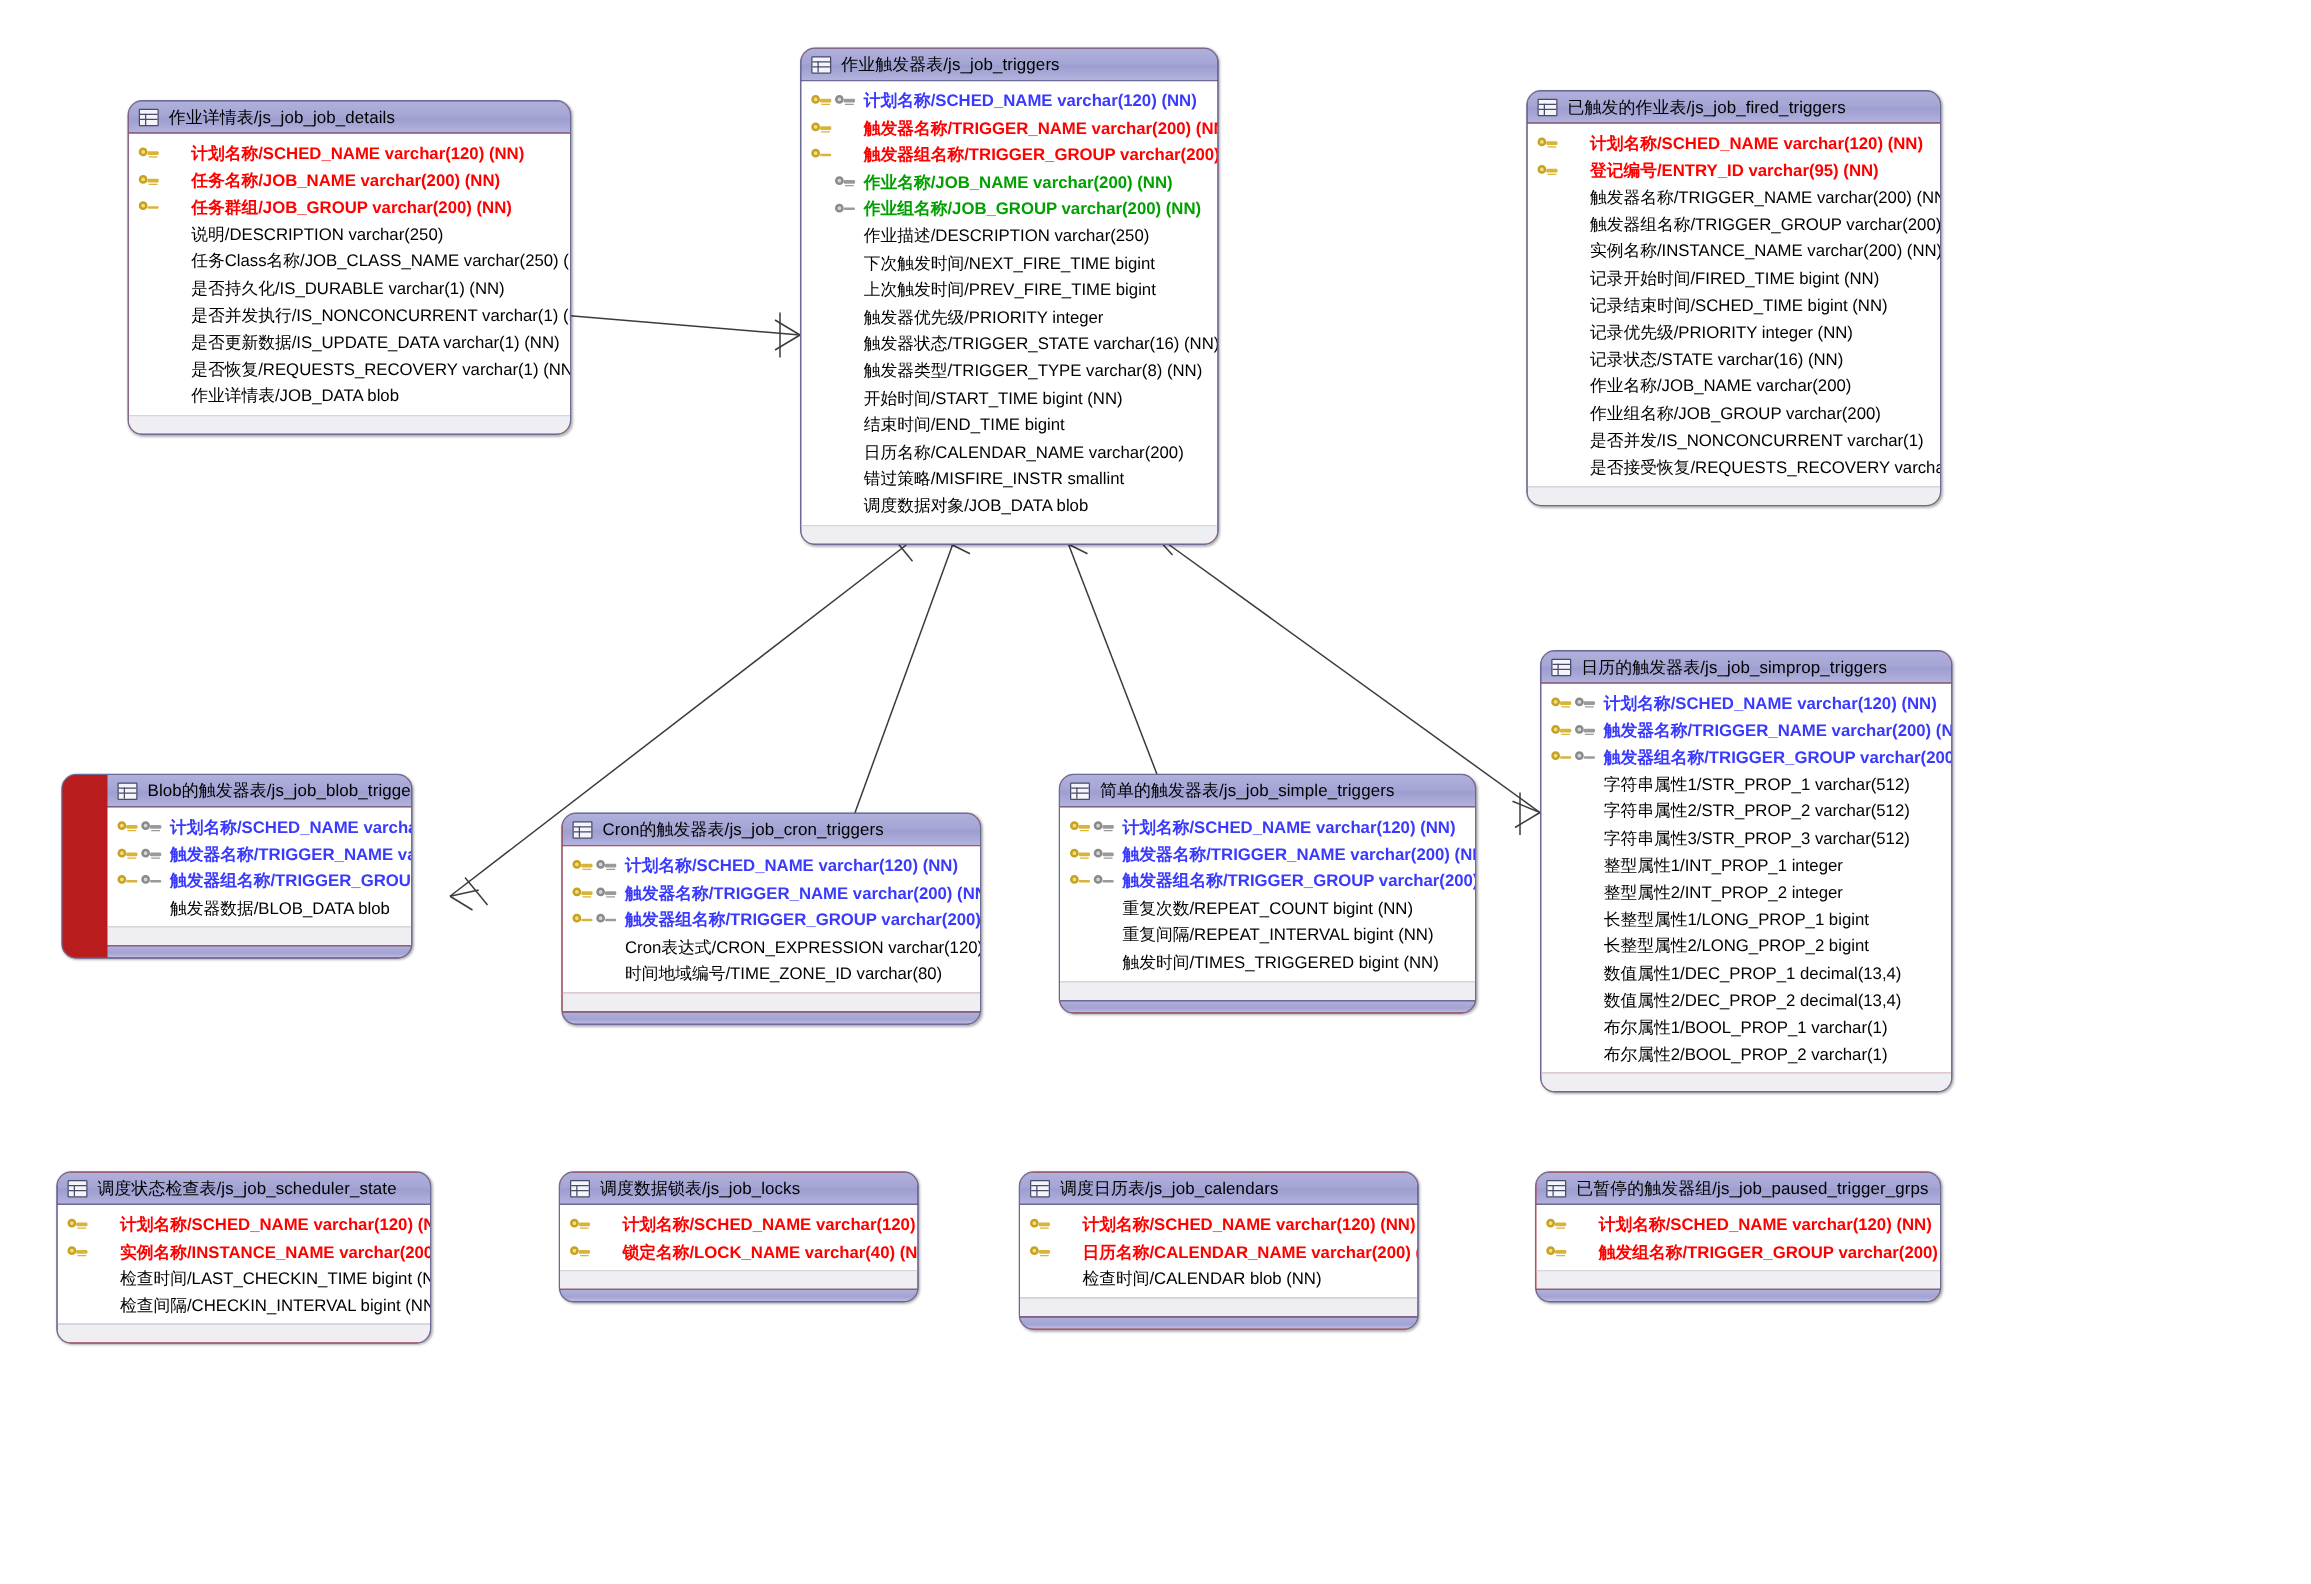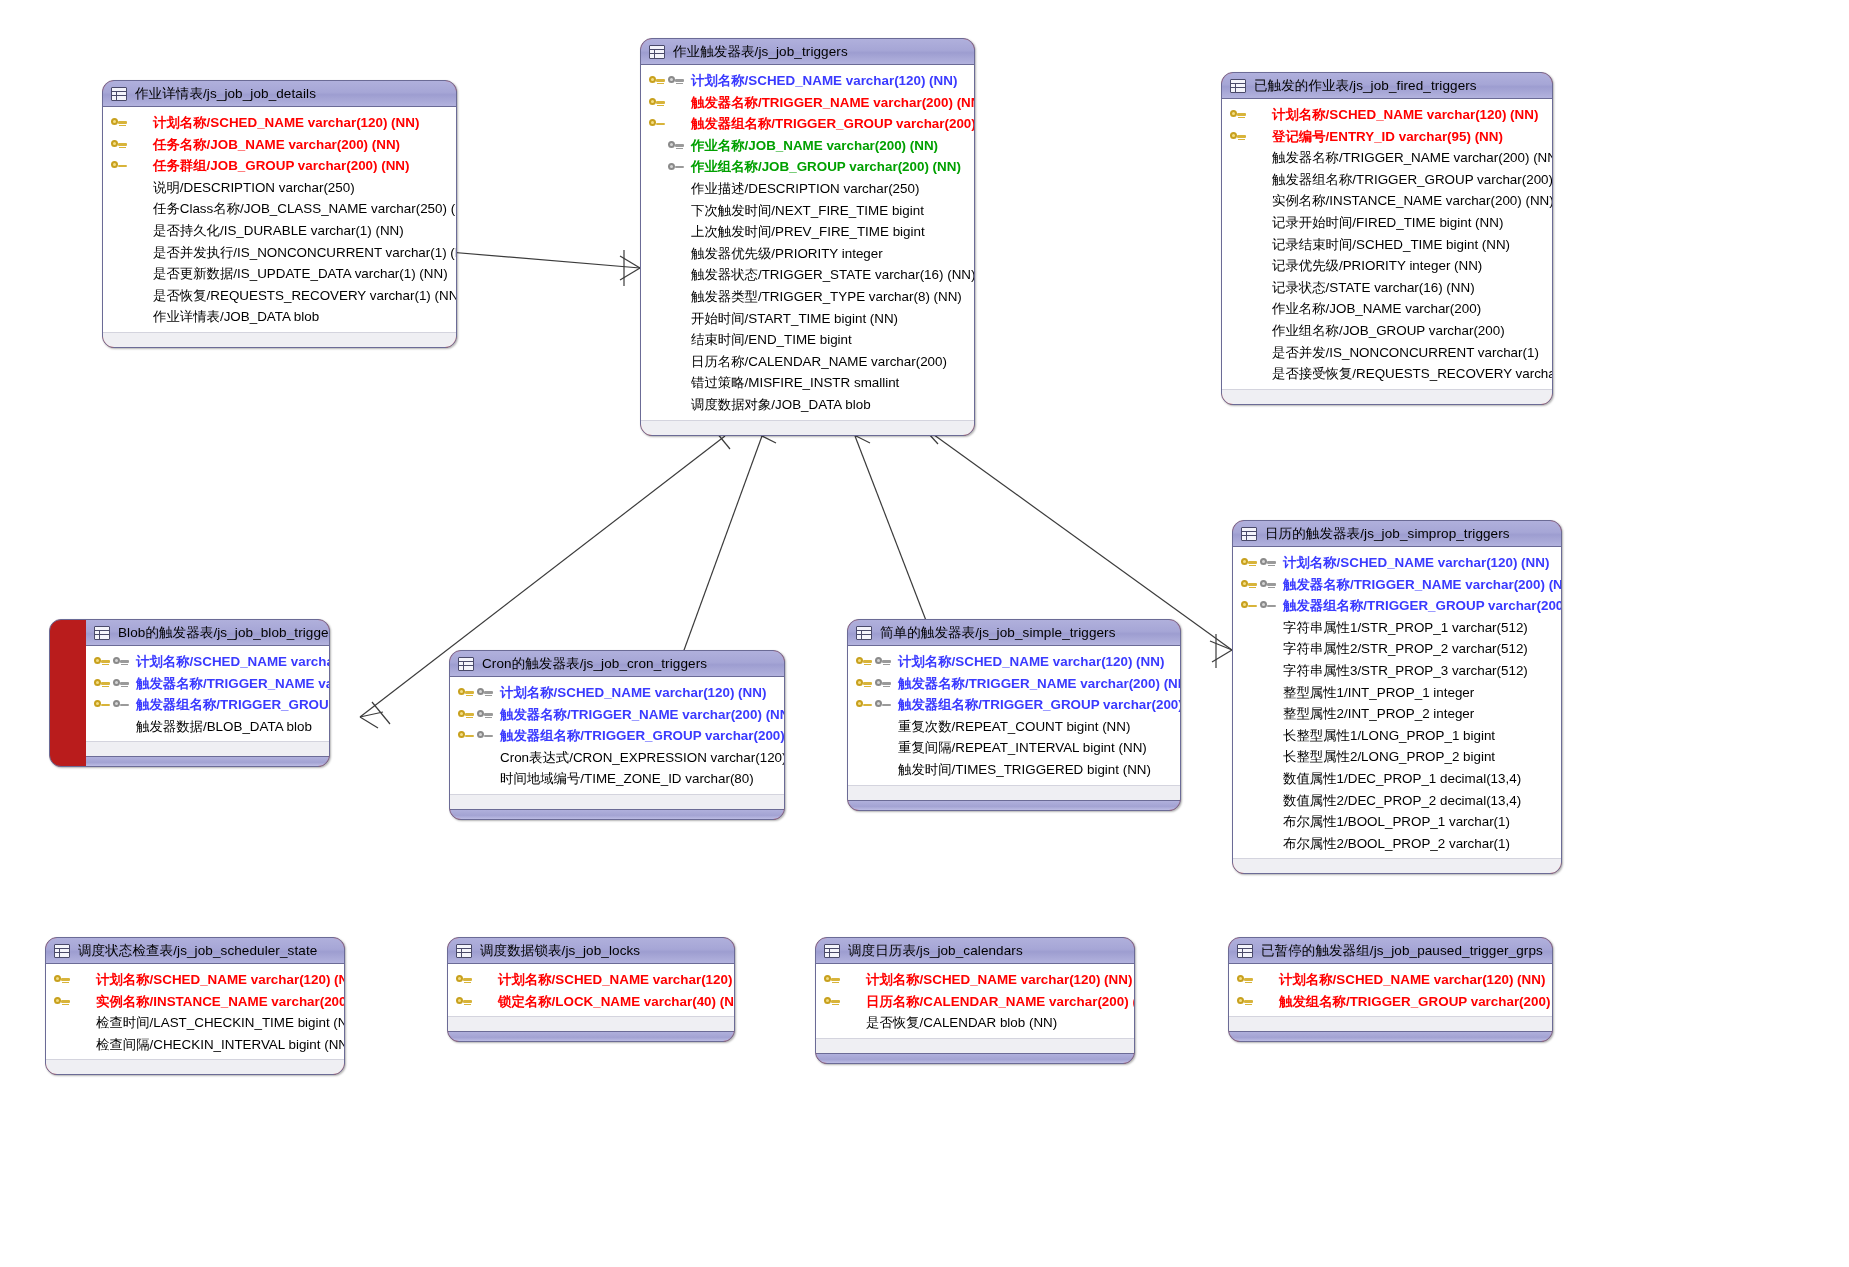--- a/index.html
+++ b/index.html
@@ -794,21 +794,21 @@
               <span class="key pk"></span>
               <span class="key none"></span>
             </span>
             <span class="fname c-red">日历名称/CALENDAR_NAME varchar(200) (NN)</span>
           </div>
           <div class="field">
             <span class="keys">
               <span class="key none"></span>
               <span class="key none"></span>
             </span>
-            <span class="fname c-plain">是否恢复/CALENDAR blob (NN)</span>
+            <span class="fname c-plain">检查时间/CALENDAR blob (NN)</span>
           </div>
         </div>
         <div class="footer"></div>
         <div class="footer2"></div>
       </div>
       <div class="entity" style="left: 1212px; top: 937px; width: 325px; margin-left: 16px;">
         <div class="titlebar">
           <span class="tbl-icon">
             <i></i>
           </span>

